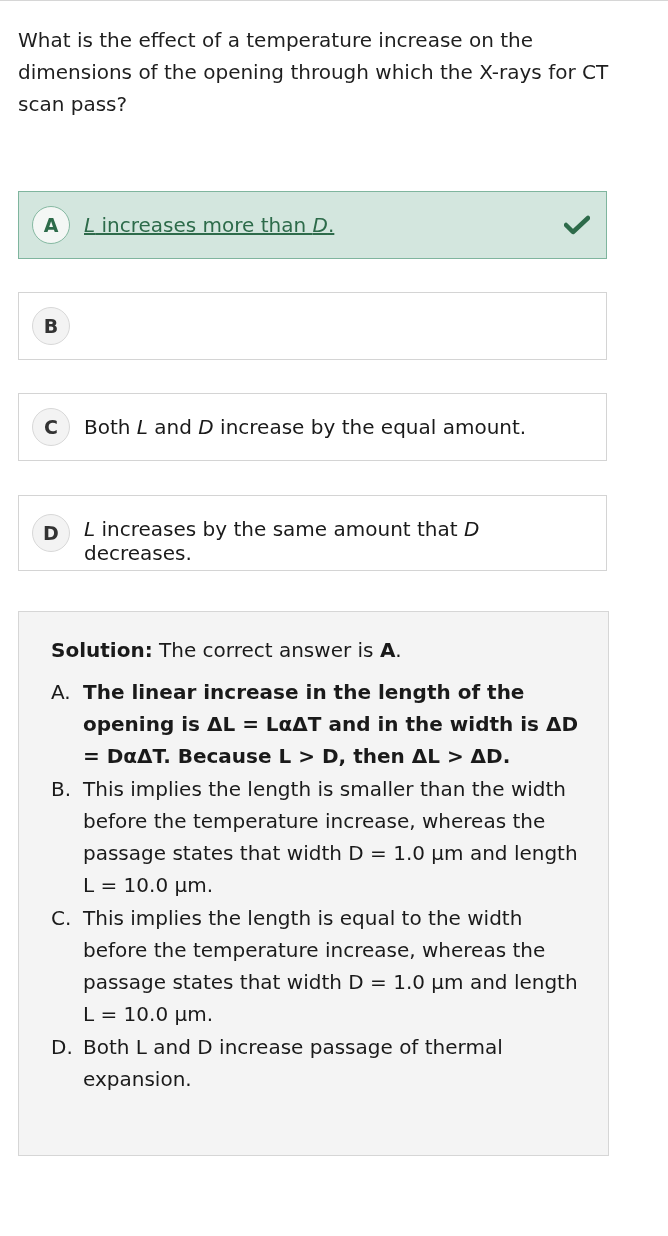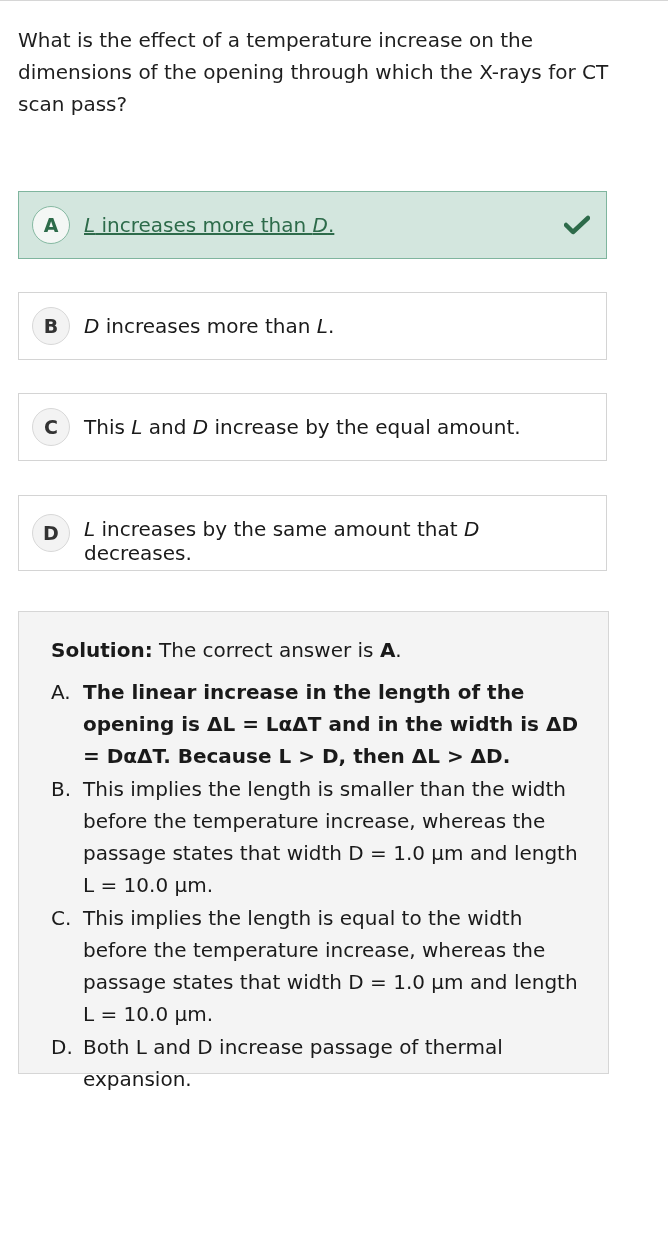--- a/index.html
+++ b/index.html
@@ -24,21 +24,21 @@
     background: #f3f3f3; border: 1px solid #d8d8d8; box-sizing: border-box;
     display: flex; align-items: center; justify-content: center;
     font-weight: bold; font-size: 19px; color: #333;
     margin-left: 13px; flex: 0 0 auto;
   }
   .choice.correct .badge { background: #f4f7f5; border-color: #86b9a2; color: #2d6b4a; }
   .choice-text { margin-left: 14px; font-size: 20px; line-height: 24px; flex: 1; }
   .choice.correct .choice-text { color: #2d6b4a; text-decoration: underline; }
   .check { margin-right: 16px; width: 26px; height: 20px; }
   .solution {
-    position: absolute; left: 18px; top: 611px; width: 591px; height: 463px;
+    position: absolute; left: 18px; top: 611px; width: 591px; height: 545px;
     background: #f4f4f4; border: 1px solid #d6d6d6; box-sizing: border-box;
   }
   .sol-head { position: absolute; left: 32px; top: 24px; font-size: 20px; line-height: 28px; }
   .sol-list { position: absolute; left: 32px; top: 64px; width: 530px; }
   .sol-item { position: relative; padding-left: 32px; font-size: 20px; line-height: 32px; margin-bottom: 1px; }
   .sol-item .letter { position: absolute; left: 0; top: 0; }
   .bold { font-weight: bold; }
   i { font-style: italic; }
 </style>
 </head>
@@ -51,26 +51,25 @@
 <div class="choice correct" style="top:191px;height:68px;">
   <div class="badge">A</div>
   <div class="choice-text"><i>L</i><span> increases more than </span><i>D</i><span>.</span></div>
   <svg class="check" viewBox="0 0 26 20">
       <path d="M2 10 L9 17 L24 3" fill="none" stroke="#2d6b4a" stroke-width="4.5" stroke-linecap="round" stroke-linejoin="round"></path>
     </svg>
 </div>
 
 <div class="choice" style="top:292px;height:68px;">
   <div class="badge">B</div>
-  <div class="choice-text"><i>D</i><span> increases more than </span><i>L</i><span>.</span></div>
 </div>
 
 <div class="choice" style="top:393px;height:68px;">
   <div class="badge">C</div>
-  <div class="choice-text"><span>This </span><i>L</i><span> and </span><i>D</i><span> increase by the equal amount.</span></div>
+  <div class="choice-text"><span>Both </span><i>L</i><span> and </span><i>D</i><span> increase by the equal amount.</span></div>
 </div>
 
 <div class="choice" style="top:495px;height:76px;">
   <div class="badge">D</div>
   <div class="choice-text" style="width:440px;flex:0 0 440px;margin-top:16px;"><i>L</i><span> increases by the same amount that </span><i>D</i><span> decreases.</span></div>
 </div>
 
 <div class="solution">
   <div class="sol-head"><span class="bold">Solution:</span><span> The correct answer is </span><span class="bold">A</span><span>.</span></div>
   <div class="sol-list">

